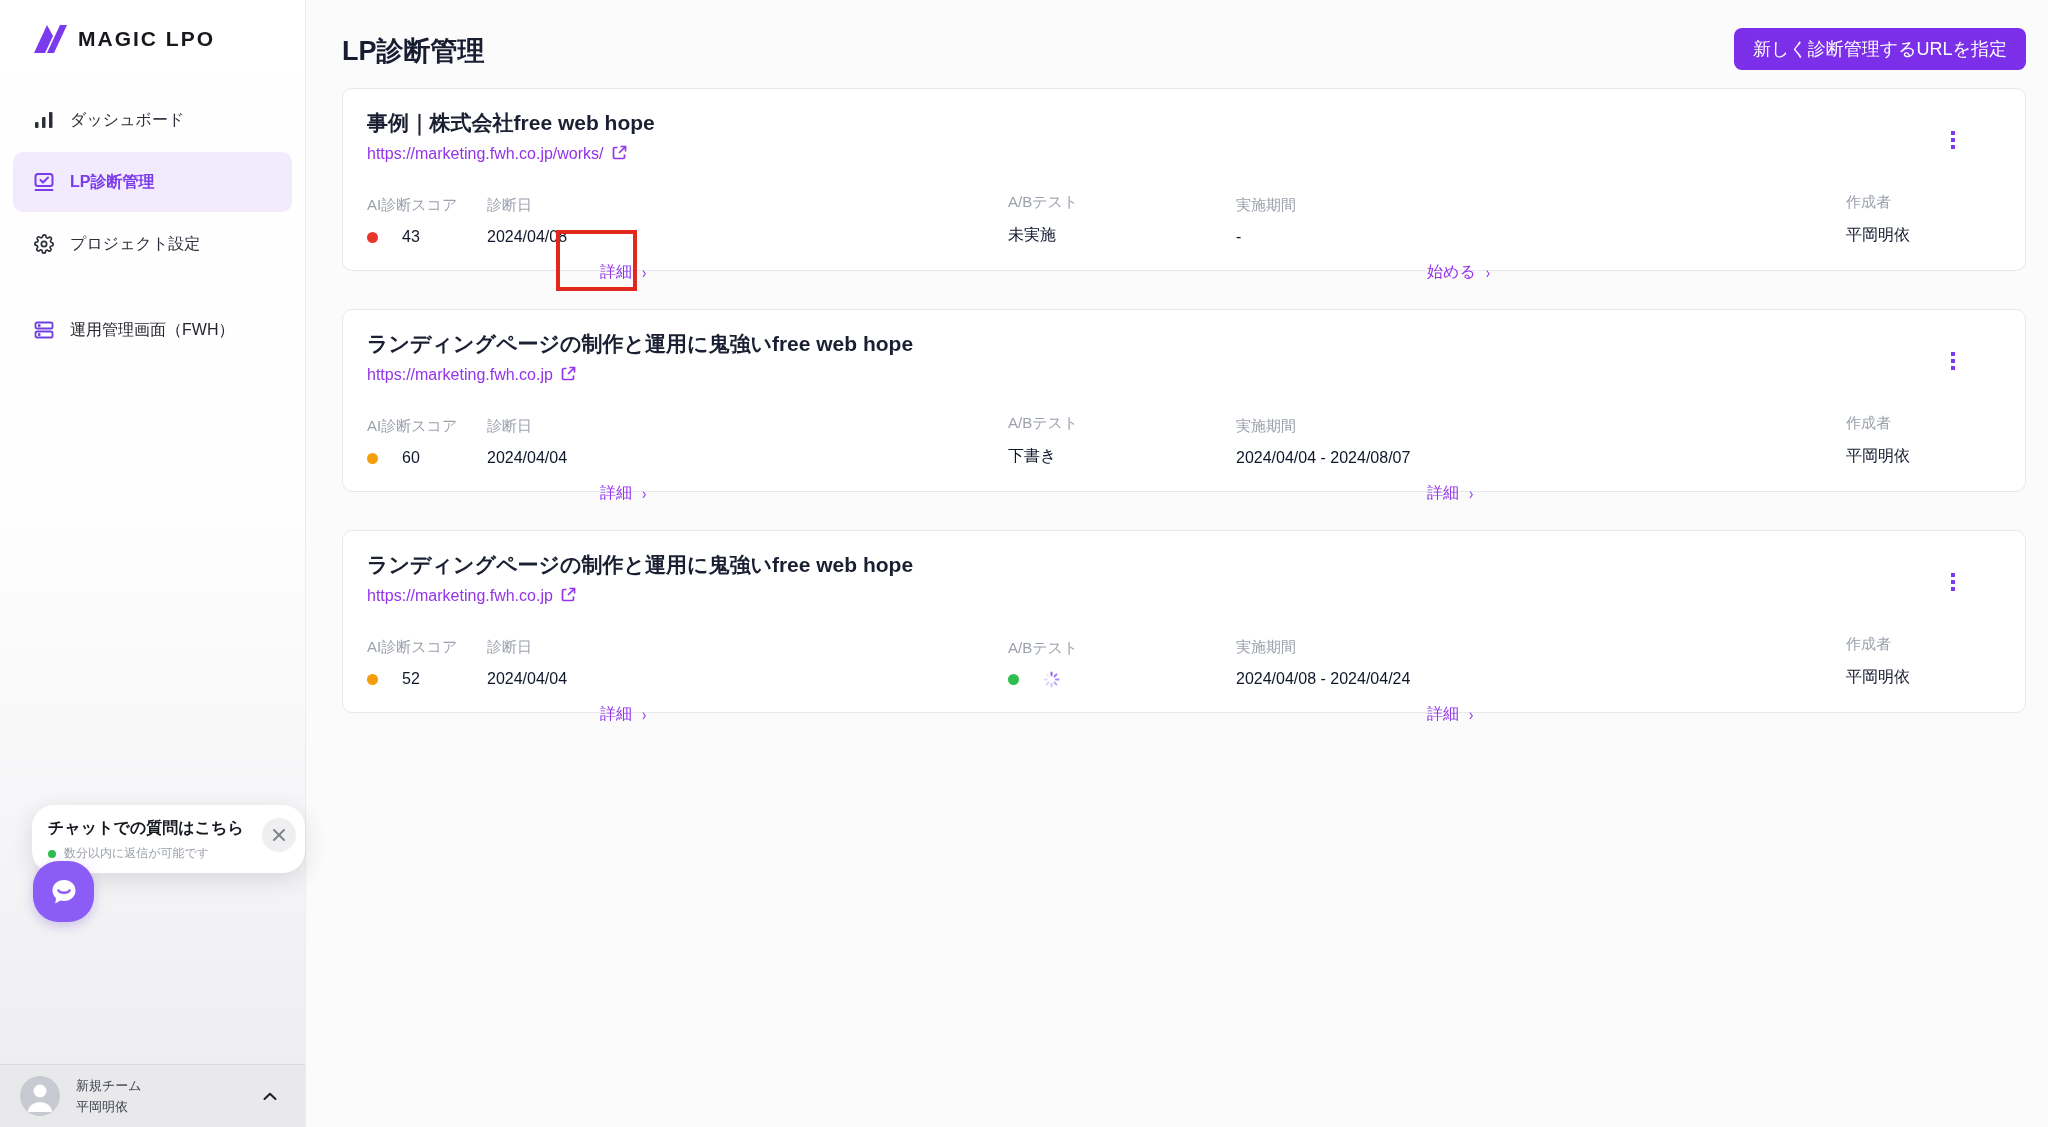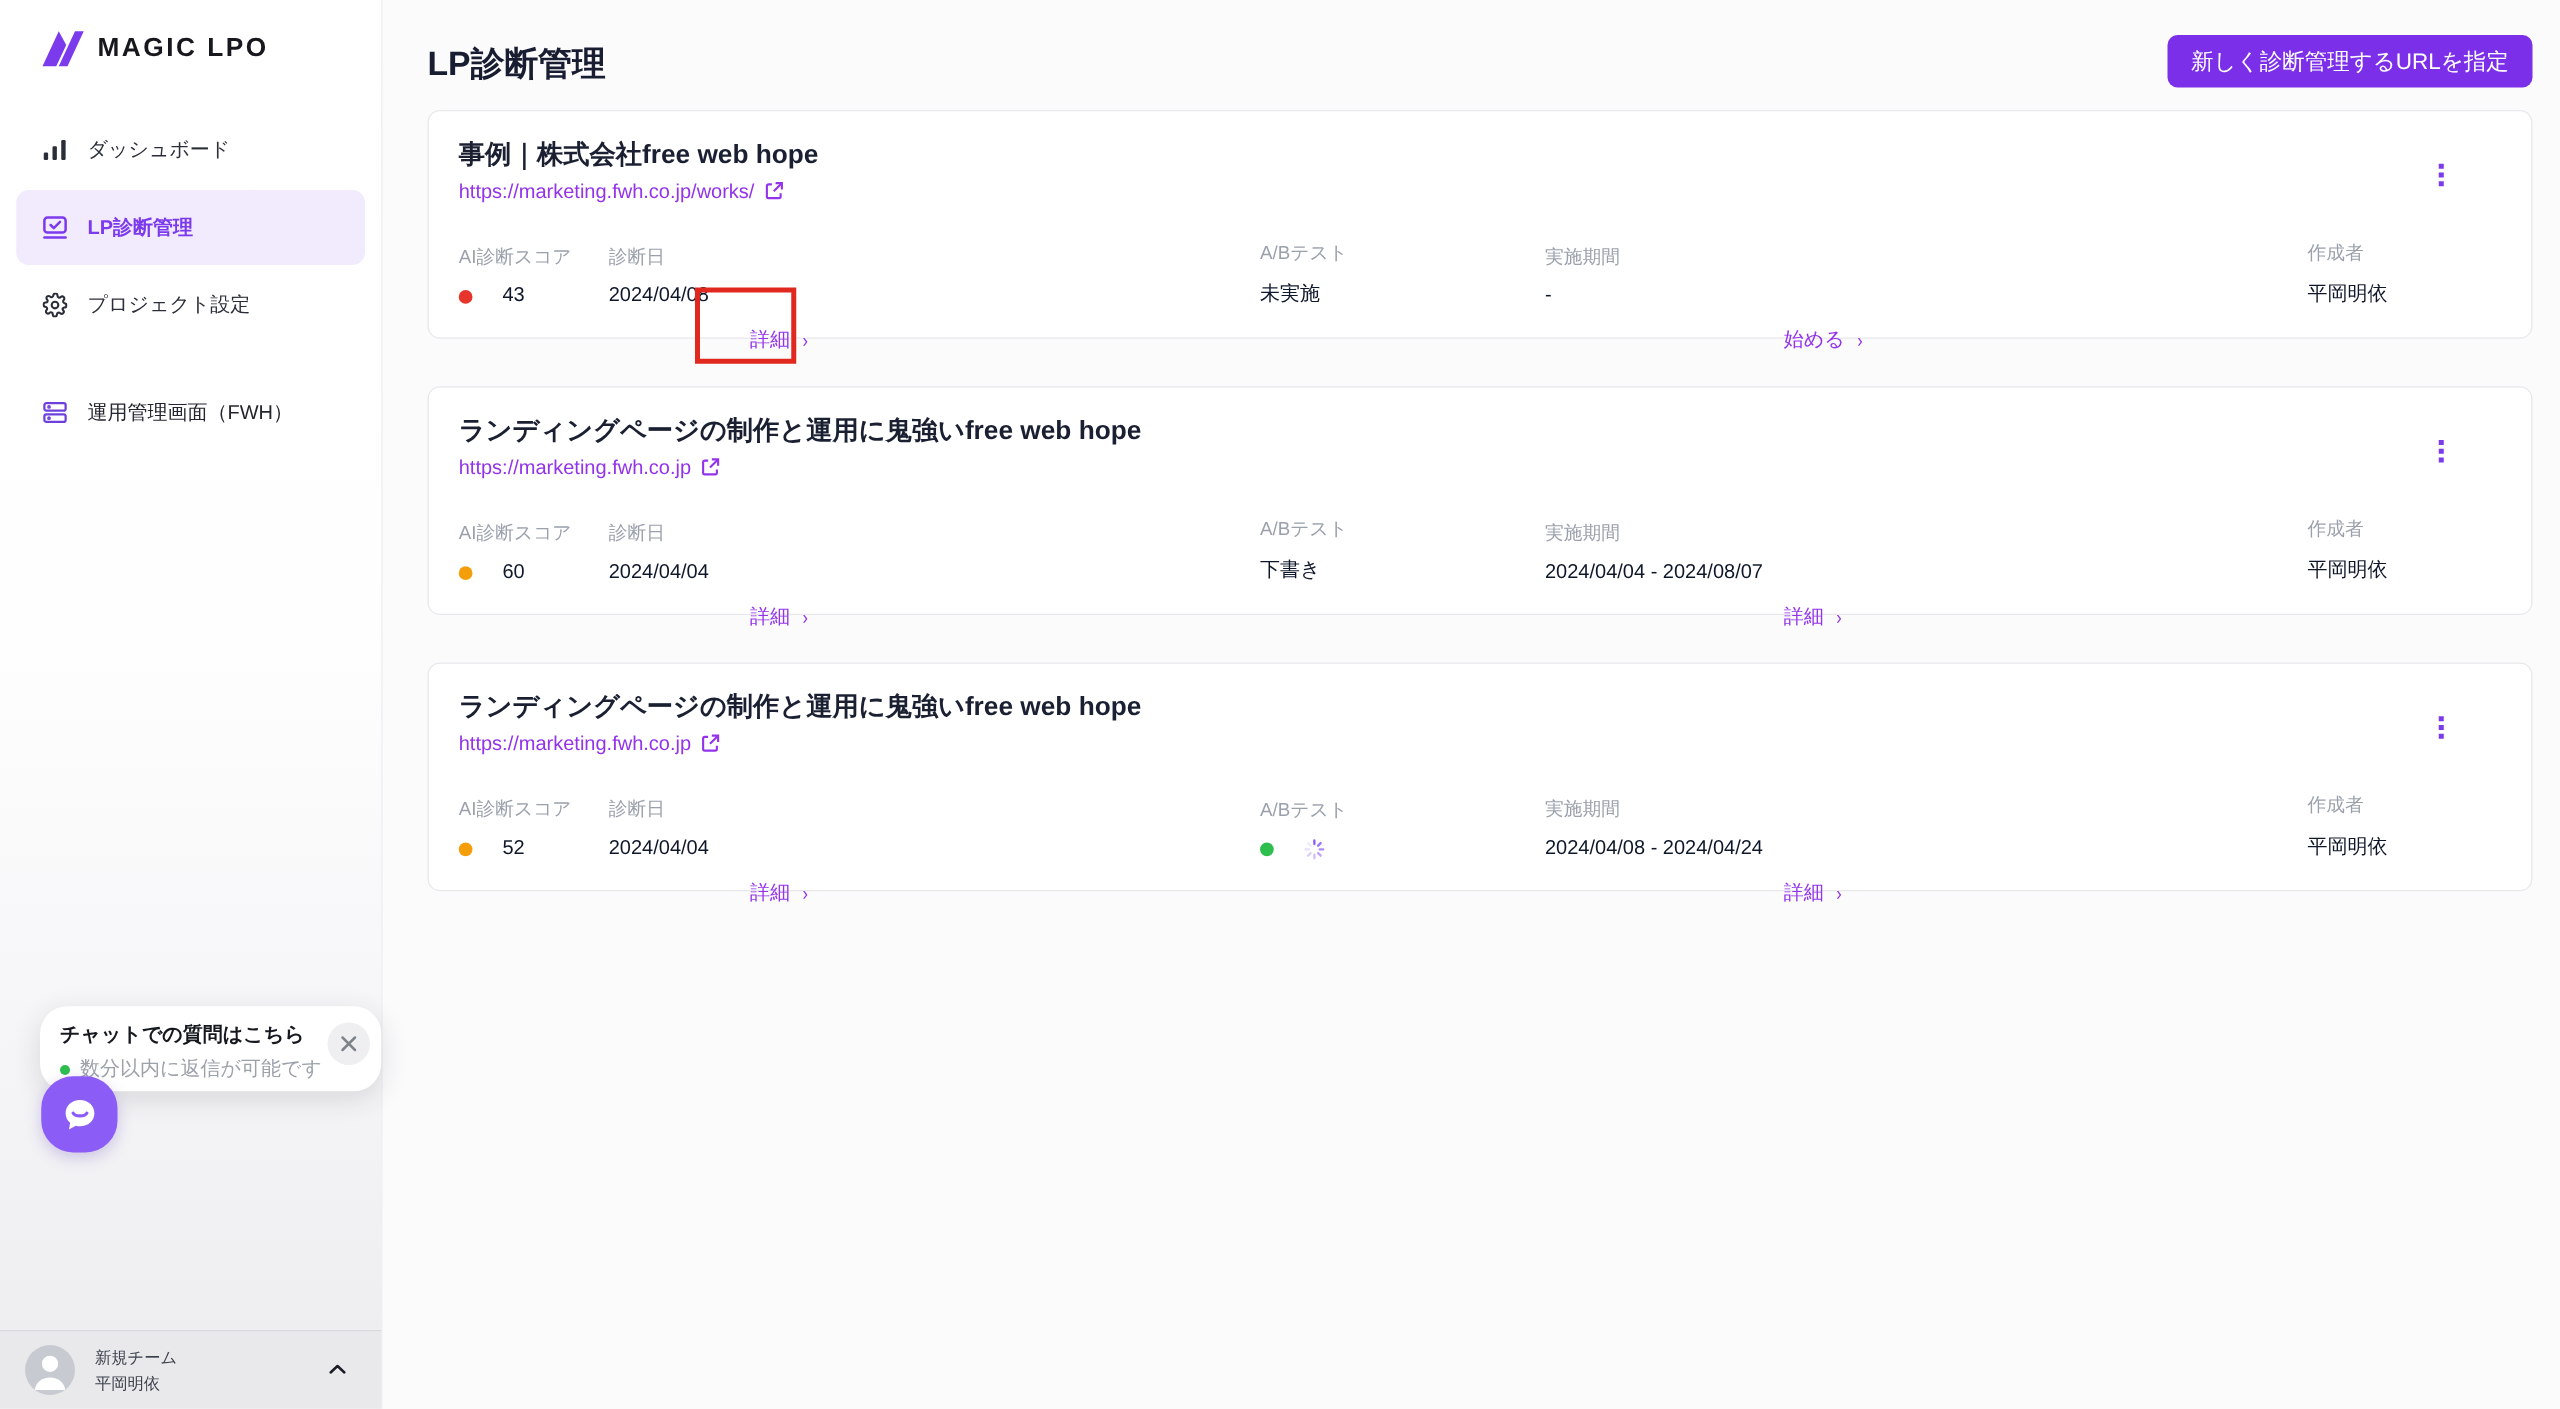--- a/index.html
+++ b/index.html
@@ -104,21 +104,21 @@
   .spin { width:17px; height:17px; }
 
   
   .chat-bubble {
     position:absolute; left:32px; top:805px; width:273px; height:68px;
     background:#FFFFFF; border-radius:22px; box-shadow:0 6px 22px rgba(40,40,60,.14);
     padding:13px 16px; z-index:5;
   }
   .chat-title { font-size:16px; font-weight:700; color:#15181E; }
   .chat-sub { display:flex; align-items:center; gap:8px; margin-top:6px; }
-  .chat-sub span.txt { font-size:16px; color:#9CA1AA; }
+  .chat-sub span.txt { font-size:12px; color:#9CA1AA; }
   .chat-close {
     position:absolute; right:9px; top:13px; width:34px; height:34px; border-radius:50%;
     background:#EFEFF1; color:#7E838C; font-size:16px; display:flex; align-items:center;
     justify-content:center; cursor:pointer; border:none;
   }
   .chat-fab {
     position:absolute; left:33px; top:861px; width:61px; height:61px; border-radius:42%;
     background:#8B5CF6; display:flex; align-items:center; justify-content:center;
     cursor:pointer; z-index:5; border:none; box-shadow:0 4px 12px rgba(90,50,180,.25);
   }

